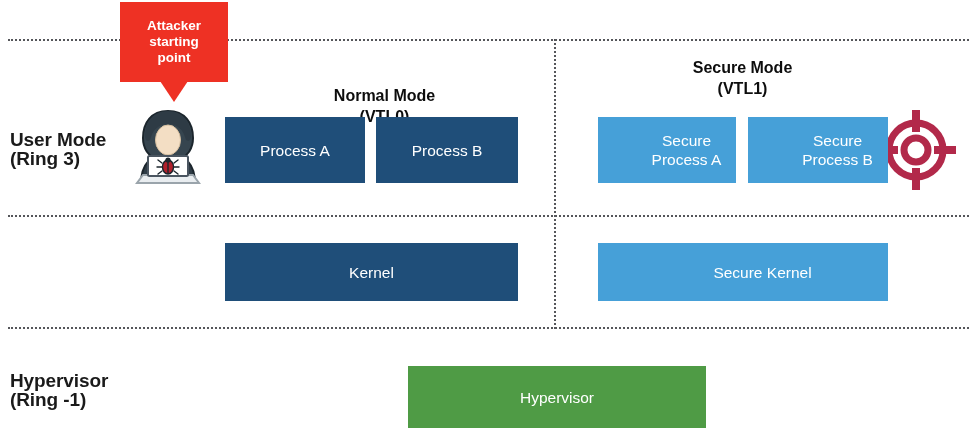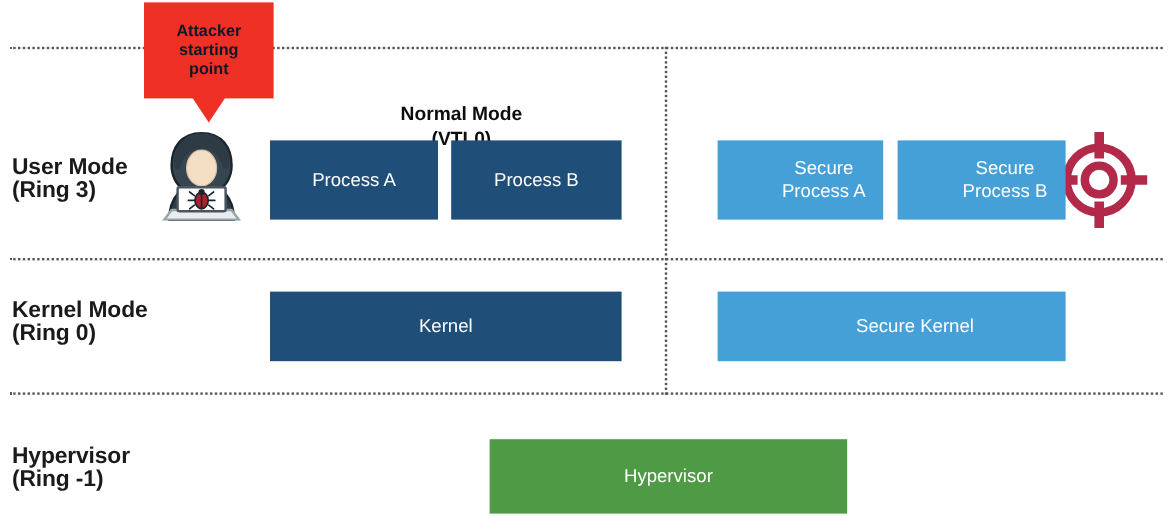--- a/index.html
+++ b/index.html
@@ -26,21 +26,21 @@
   
   .box{position:absolute;display:flex;align-items:center;justify-content:center;
        text-align:center;color:#ffffff;font-size:15.5px;line-height:19px;
        white-space:pre-line;box-sizing:border-box;}
   .box.dark   {background:#1F4E79;}
   .box.light  {background:#46A0D8;padding-left:39px;}
   .box.green  {background:#4F9B45;}
 
   
   .callout{position:absolute;left:120px;top:2px;width:108px;height:80px;
-           background:#EE3124;color:#0f172a;font-weight:bold;font-size:13.5px;
+           background:#EE3124;color:#ffffff;font-weight:bold;font-size:13.5px;
            line-height:16px;display:flex;align-items:center;justify-content:center;
            text-align:center;white-space:pre-line;}
   .callout-tail{position:absolute;left:160px;top:81px;width:0;height:0;
            border-left:14px solid transparent;border-right:14px solid transparent;
            border-top:21px solid #EE3124;}
 
   
   .hacker{position:absolute;left:131px;top:104px;width:74px;height:80px;}
 
   
@@ -52,29 +52,29 @@
 <div class="canvas">
 
   <div class="hline" style="top:39px;"></div>
   <div class="hline" style="top:215px;"></div>
   <div class="hline" style="top:327px;"></div>
   <div class="vline" style="left:554px;"></div>
 
   <div class="rowlabel" style="left:10px;top:130px;">User Mode
 (Ring 3)</div>
 
-  <div class="rowlabel" style="left:10px;top:249px;">Kernel Mode
-(Ring 0)</div>
 
   <div class="rowlabel" style="left:10px;top:371px;">Hypervisor
 (Ring -1)</div>
 
   <div class="colhead" style="left:252px;top:57px;width:265px;margin-top:28px;">Normal Mode
 (VTL0)</div>
 
+  <div class="colhead" style="left:610px;top:57px;width:265px;">Secure Mode
+(VTL1)</div>
 
   <div class="callout">Attacker
 starting
 point</div>
   <div class="callout-tail"></div>
 
   <div class="hacker">
     <svg viewBox="0 0 74 80" width="74" height="80" xmlns="http://www.w3.org/2000/svg">
 
       <path d="M10 80 C10 60 20 50 37 50 C54 50 64 60 64 80 Z" fill="#2E3B45" stroke="#1b252c" stroke-width="2"></path>

